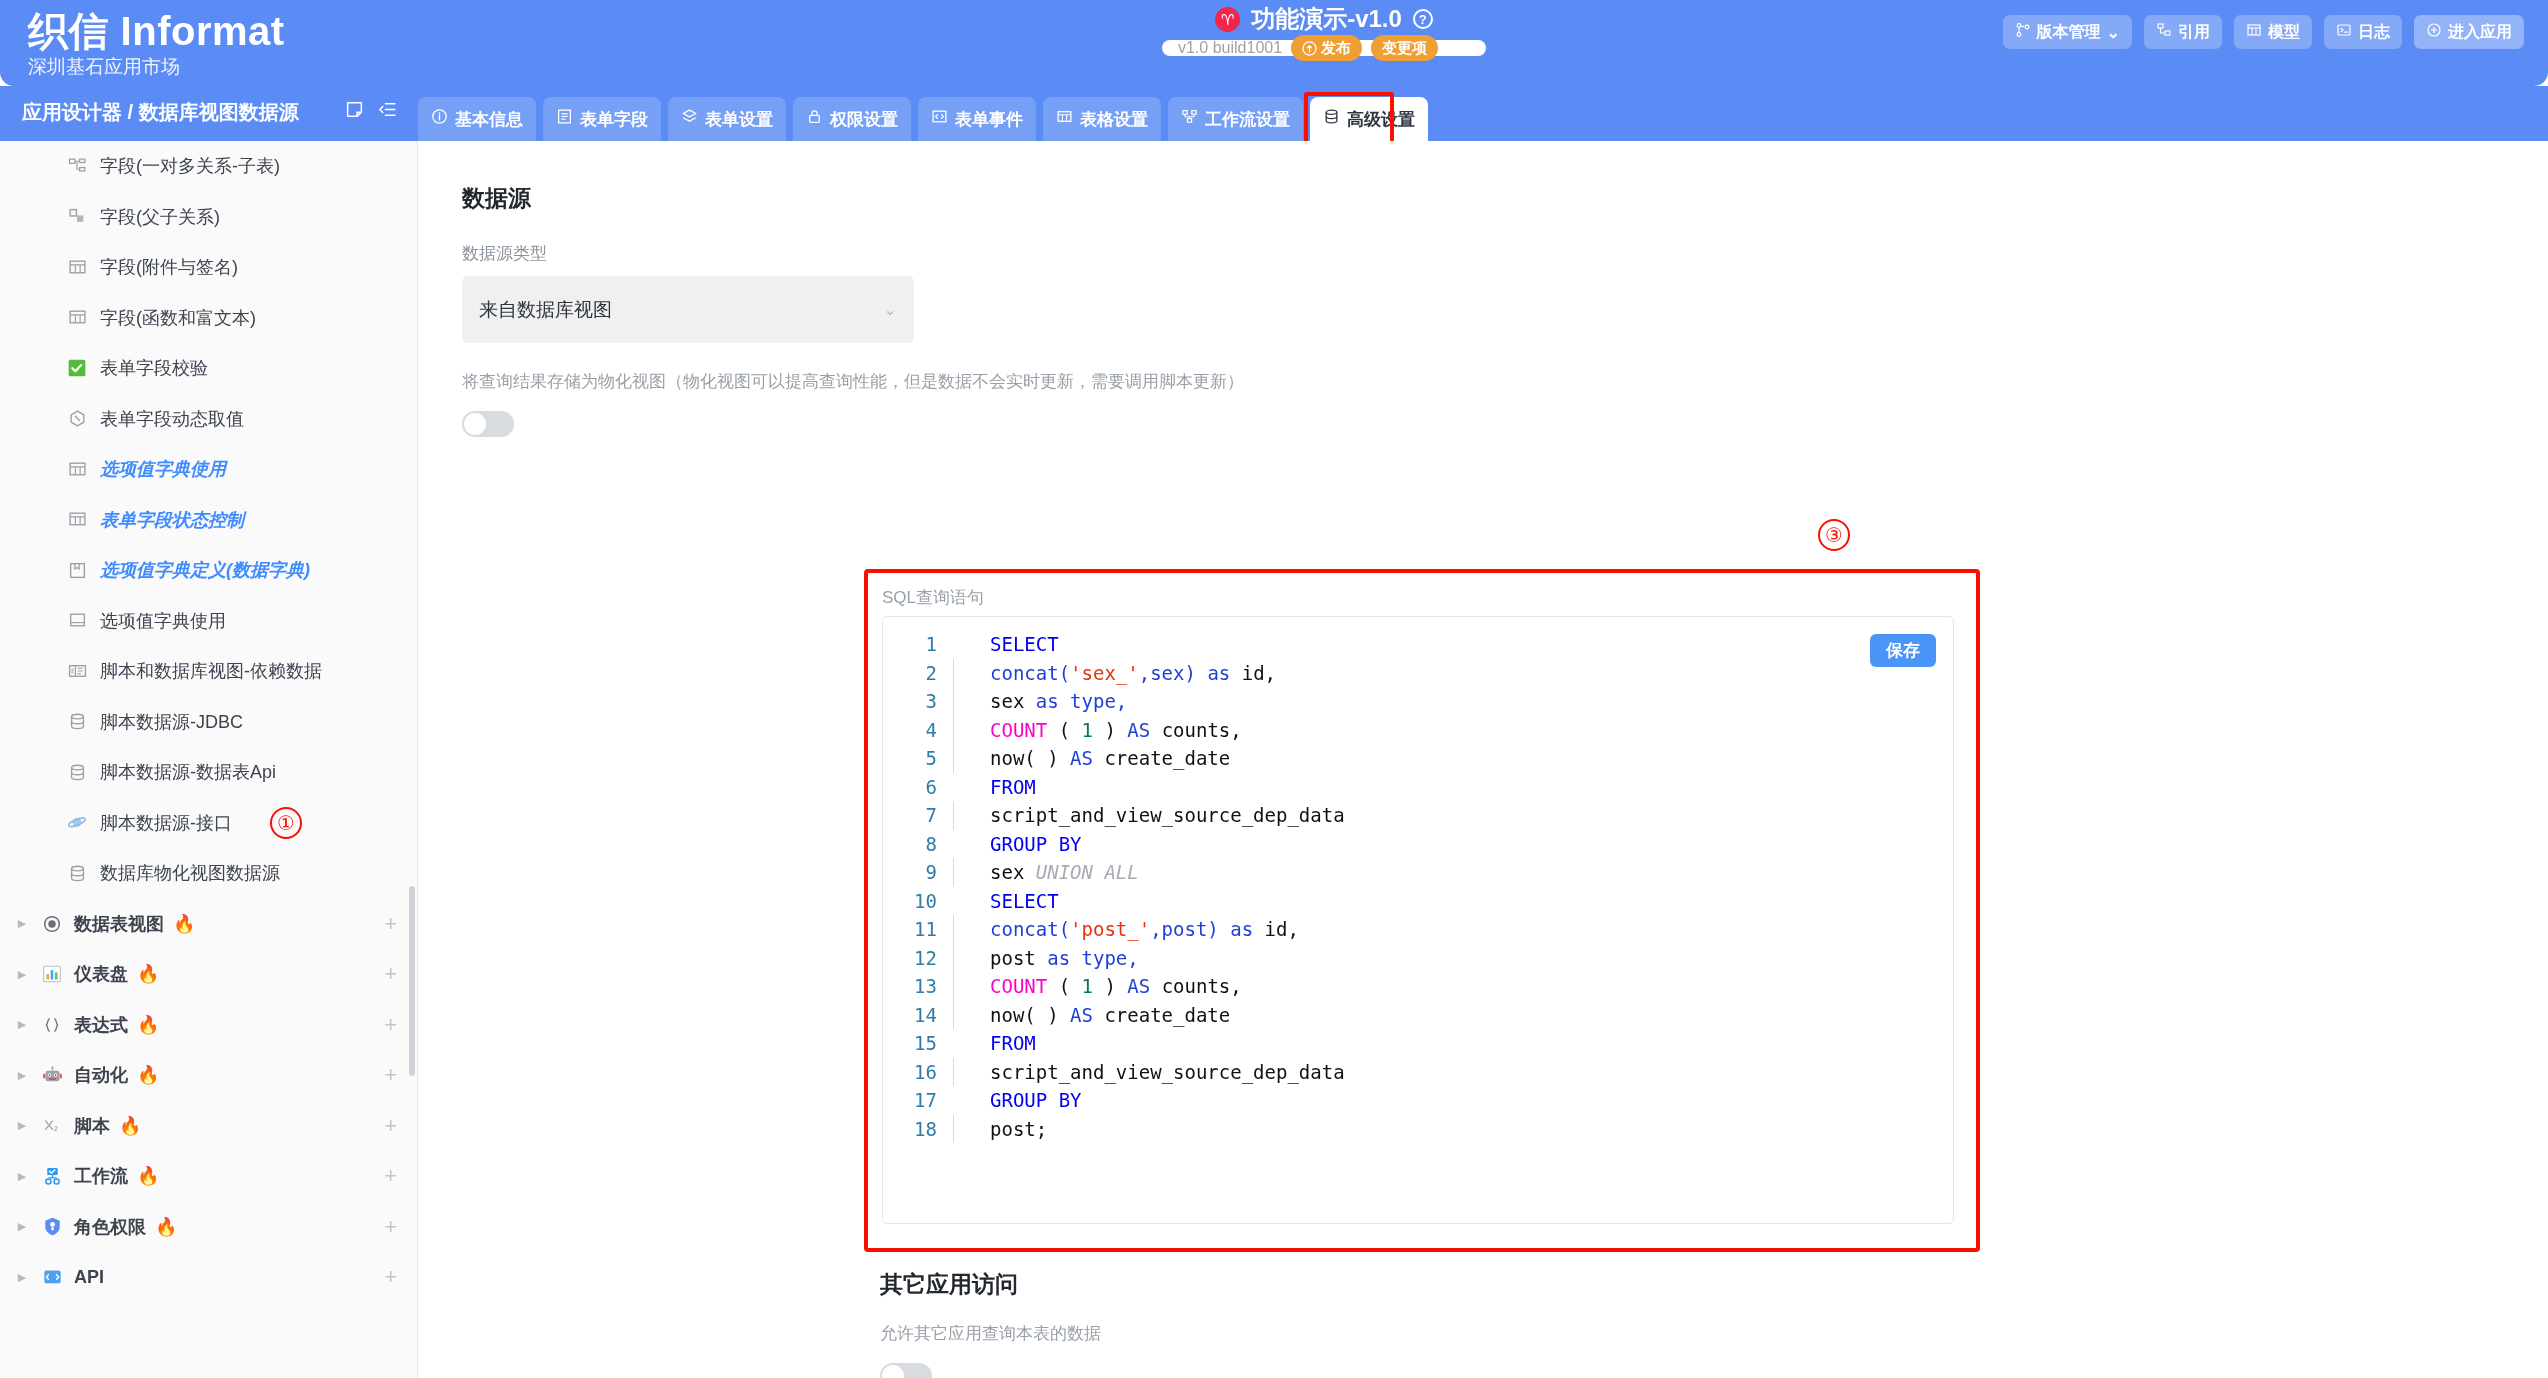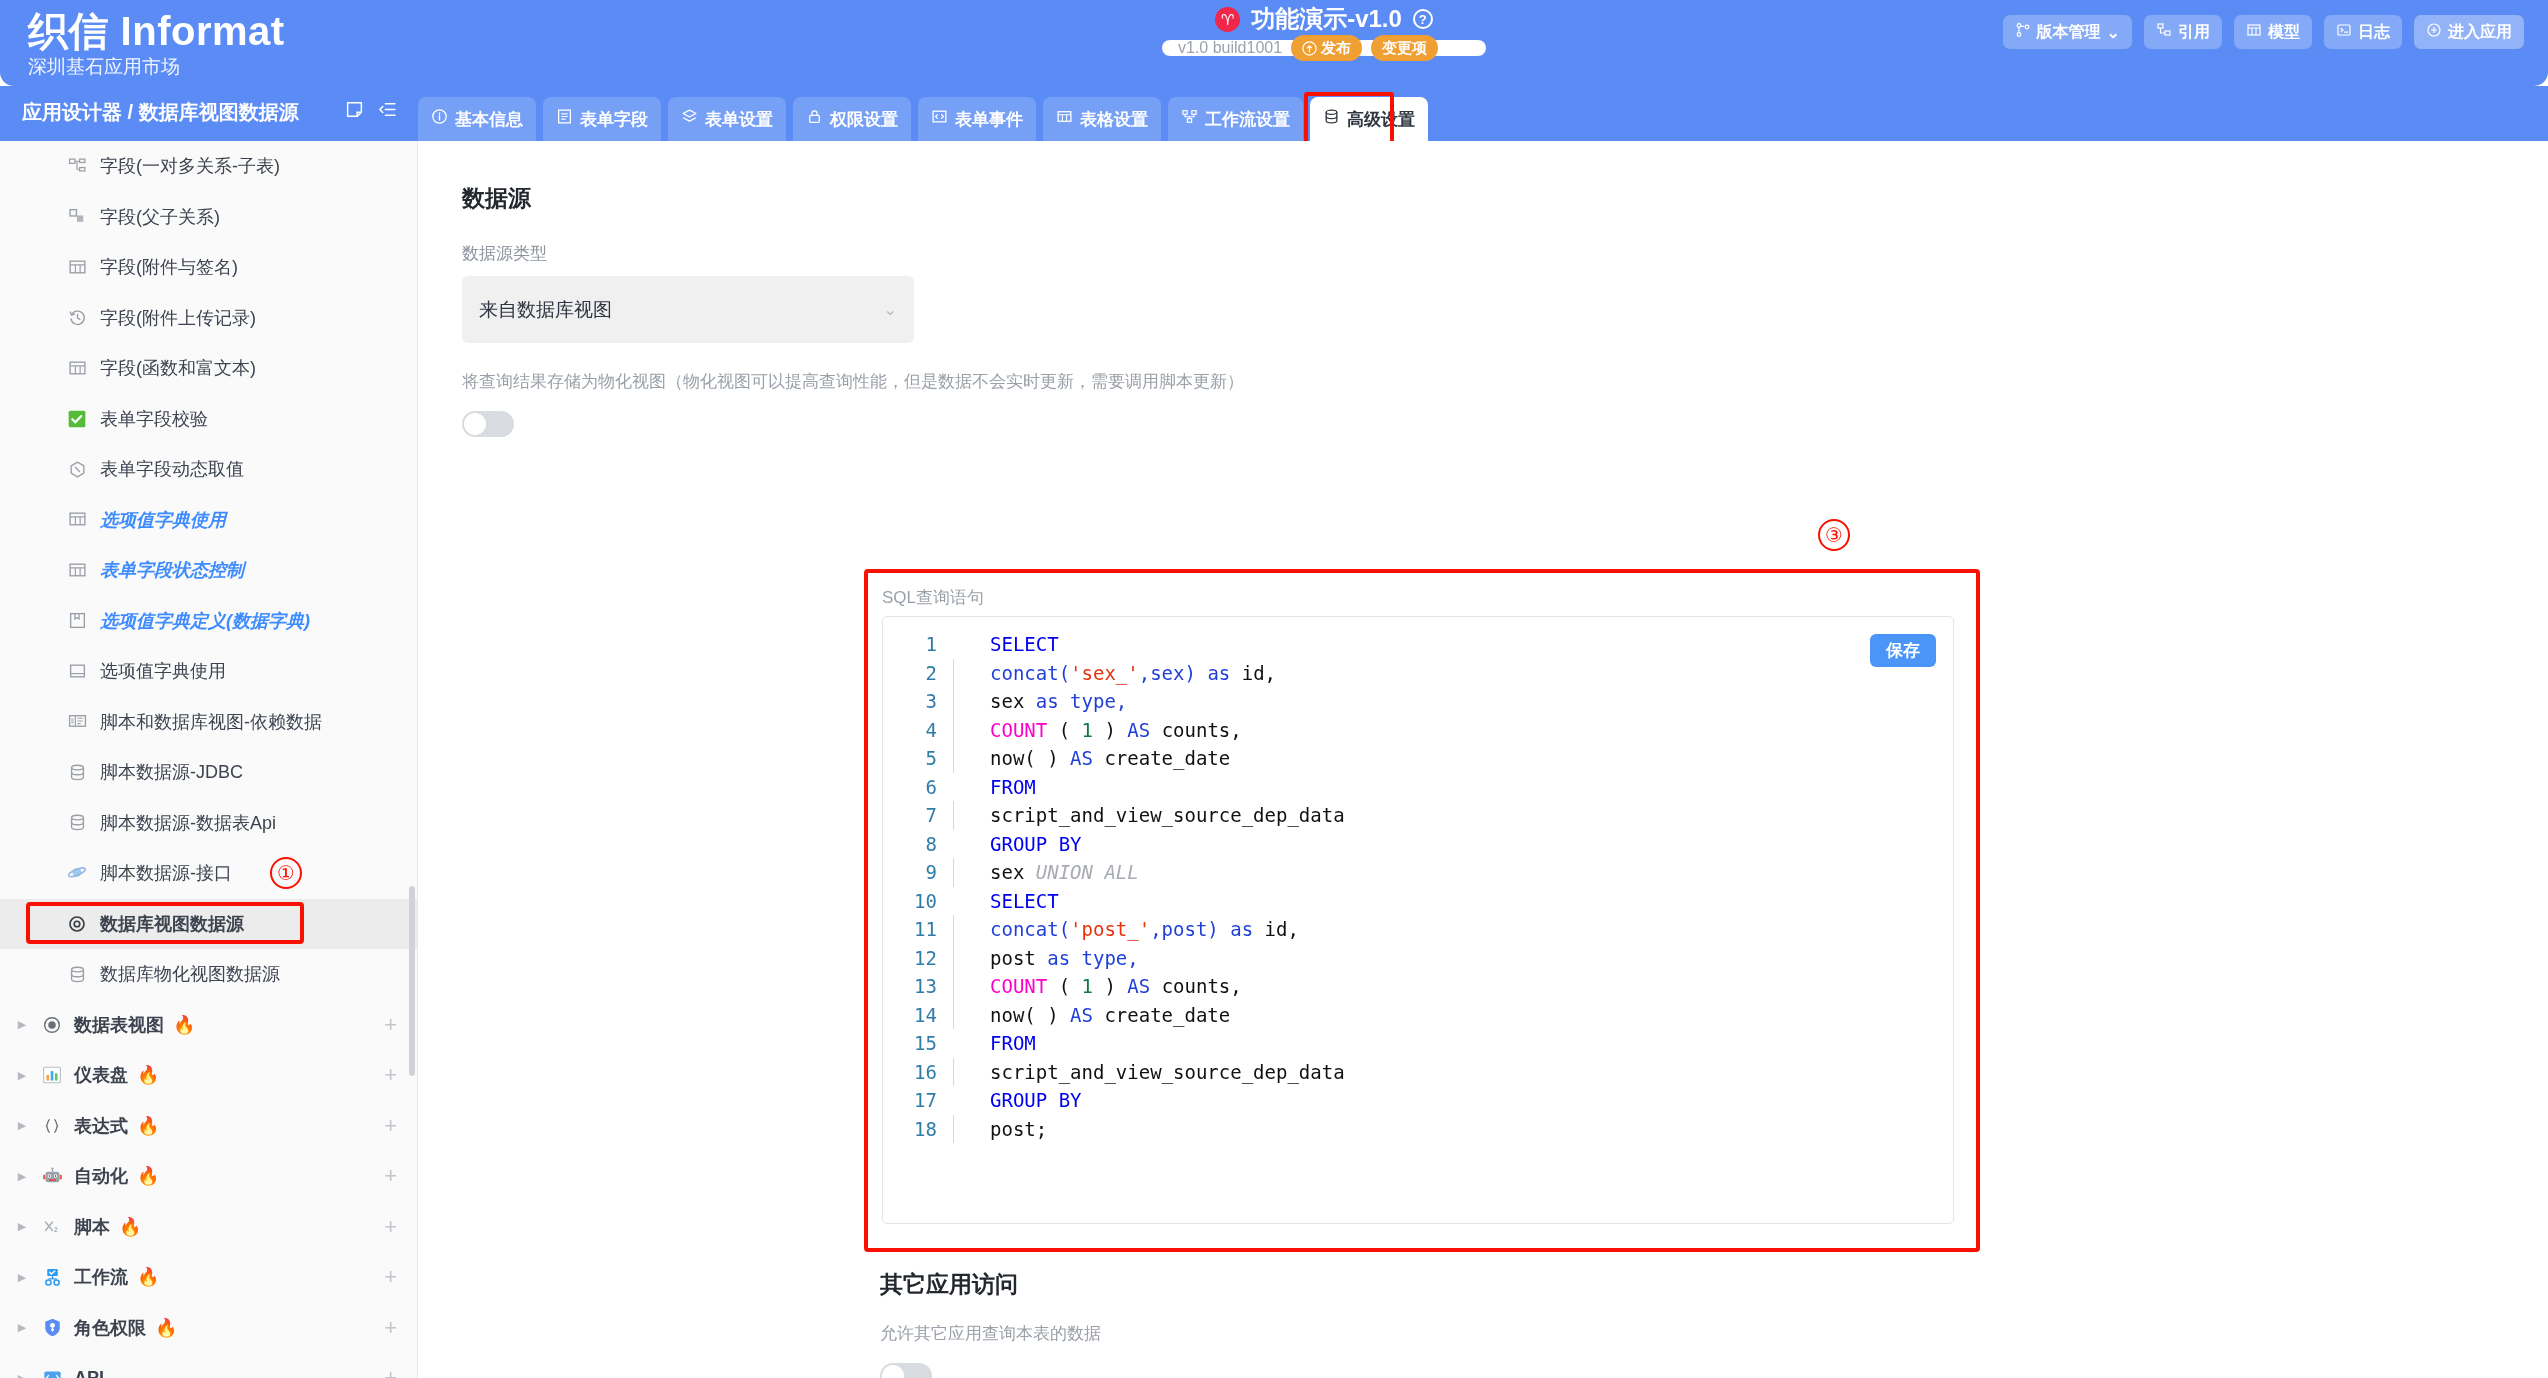--- a/index.html
+++ b/index.html
@@ -379,30 +379,20 @@
     <div class="side-item">
       <span class="sicon">
           <svg width="19" height="19" viewBox="0 0 18 18">
             <rect x="2" y="3" width="14" height="11" fill="none" stroke="currentColor" stroke-width="1.3"></rect>
             <path d="M2 6.5h14M7 6.5v7.5M11.5 6.5v7.5" stroke="currentColor" stroke-width="1.1"></path>
           </svg>
         </span>
       <span class="slabel">字段(附件与签名)</span>
     </div>
 
-    <div class="side-item">
-      <span class="sicon">
-          <svg width="19" height="19" viewBox="0 0 18 18">
-            <path d="M3.4 6.5A6.3 6.3 0 1 1 2.8 9.8" fill="none" stroke="currentColor" stroke-width="1.3"></path>
-            <path d="M2.1 3.4l1.1 3.3 3.3-1" fill="none" stroke="currentColor" stroke-width="1.3" stroke-linejoin="round"></path>
-            <path d="M9 6.2V9.4l2.2 1.4" stroke="currentColor" stroke-width="1.3" fill="none" stroke-linecap="round"></path>
-          </svg>
-        </span>
-      <span class="slabel">字段(附件上传记录)</span>
-    </div>
 
     <div class="side-item">
       <span class="sicon">
           <svg width="19" height="19" viewBox="0 0 18 18">
             <rect x="2" y="3" width="14" height="11" fill="none" stroke="currentColor" stroke-width="1.3"></rect>
             <path d="M2 6.5h14M7 6.5v7.5M11.5 6.5v7.5" stroke="currentColor" stroke-width="1.1"></path>
           </svg>
         </span>
       <span class="slabel">字段(函数和富文本)</span>
     </div>
@@ -505,30 +495,20 @@
       <span class="sicon">
           <svg width="20" height="20" viewBox="0 0 18 18">
             <circle cx="9" cy="8.4" r="4" fill="#9ec9f0"></circle>
             <ellipse cx="9" cy="8.4" rx="8" ry="2.6" transform="rotate(-22 9 8.4)" fill="none" stroke="#8fb9e0" stroke-width="1.3"></ellipse>
           </svg>
         </span>
       <span class="slabel">脚本数据源-接口</span>
       <div class="marker" style="left:270px; top:9px;">①</div>
     </div>
 
-    <div class="side-item selected">
-      <span class="sicon">
-          <svg width="20" height="20" viewBox="0 0 18 18">
-            <circle cx="9" cy="9" r="6.3" fill="none" stroke="#3a3f46" stroke-width="1.5"></circle>
-            <circle cx="9" cy="9" r="2.5" fill="none" stroke="#3a3f46" stroke-width="1.5"></circle>
-          </svg>
-        </span>
-      <span class="slabel" style="font-weight:700">数据库视图数据源</span>
-      <div class="sel-box"></div>
-    </div>
 
     <div class="side-item">
       <span class="sicon">
           <svg width="19" height="19" viewBox="0 0 18 18">
             <ellipse cx="9" cy="4.3" rx="5.6" ry="2.2" fill="none" stroke="currentColor" stroke-width="1.3"></ellipse>
             <path d="M3.4 4.3v9.2c0 1.2 2.5 2.2 5.6 2.2s5.6-1 5.6-2.2V4.3" fill="none" stroke="currentColor" stroke-width="1.3"></path>
             <path d="M3.4 8.9c0 1.2 2.5 2.2 5.6 2.2s5.6-1 5.6-2.2" fill="none" stroke="currentColor" stroke-width="1.3"></path>
           </svg>
         </span>
       <span class="slabel">数据库物化视图数据源</span>

